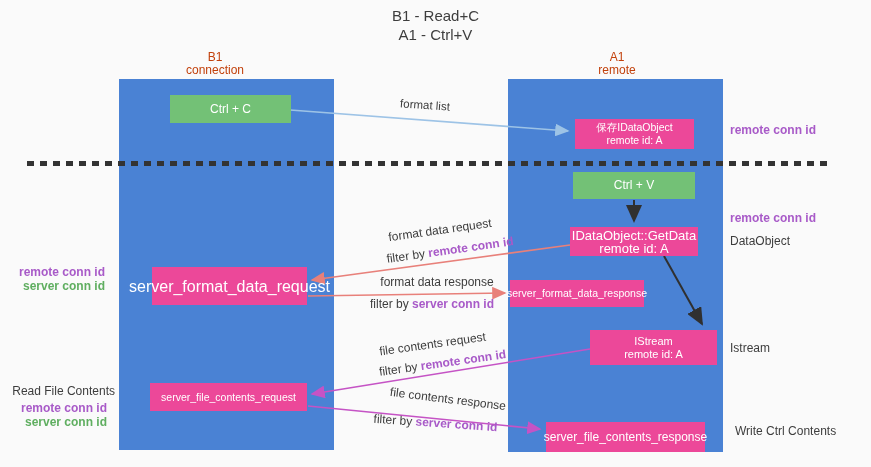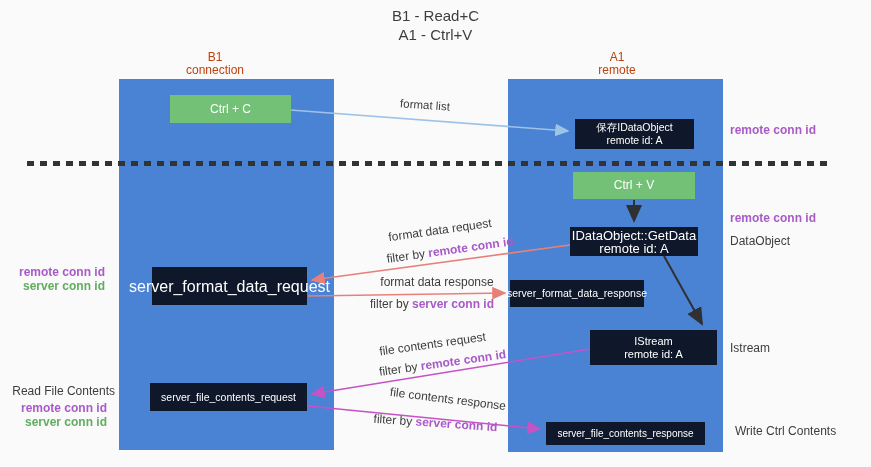--- a/index.html
+++ b/index.html
@@ -22,21 +22,21 @@
   svg.arrows { position:absolute; left:0; top:0; pointer-events:none; }
   .a-blue    { stroke:#9dc3e6; stroke-width:1.6; }
   .a-black   { stroke:#303030; stroke-width:2; }
   .a-salmon  { stroke:#e8807a; stroke-width:1.6; }
   .a-magenta { stroke:#c553c5; stroke-width:1.6; }
 
   .box { position:absolute; color:#fff; display:flex; flex-direction:column;
          align-items:center; justify-content:center; text-align:center;
          font-size:12px; line-height:13px; }
   .box.green  { background:#73c176; }
-  .box.orange { background:#0f172a; }
+  .box.orange { background:#ec4899; }
 
   .mlabel { position:absolute; font-size:12px; color:#3d3d3d; text-align:center;
             white-space:nowrap; }
   .mlabel b { color:#a85ac8; font-weight:bold; }
 
   .slabel { position:absolute; font-size:12px; color:#3d3d3d; white-space:nowrap; }
   .slabel.purple { color:#a85ac8; font-weight:bold; }
   .slabel.greent { color:#5fae60; font-weight:bold; }
   .right-align { text-align:right; }
 </style>
@@ -116,21 +116,21 @@
 
   <div class="box orange" style="left:590px;top:330px;width:127px;height:35px;font-size:11px;">
     <div>IStream</div>
     <div>remote id: A</div>
   </div>
 
   <div class="box orange" style="left:150px;top:383px;width:157px;height:28px;font-size:10.5px;">
     <div>server_file_contents_request</div>
   </div>
 
-  <div class="box orange" style="left:546px;top:422px;width:159px;height:23px;font-size:10px;">
+  <div class="box orange" style="left:546px;top:422px;width:159px;height:30px;font-size:12px;">
     <div>server_file_contents_response</div>
   </div>
 
   <div class="mlabel" style="left:370px;top:99px;width:110px;transform:rotate(4deg);font-size:11.5px;">format list</div>
 
   <div class="mlabel" style="left:355px;top:223px;width:170px;transform:rotate(-8deg);">format data request</div>
 
   <div class="mlabel" style="left:345px;top:243px;width:210px;transform:rotate(-8deg);">
     <span>filter by </span><b>remote conn id</b>
   </div>

